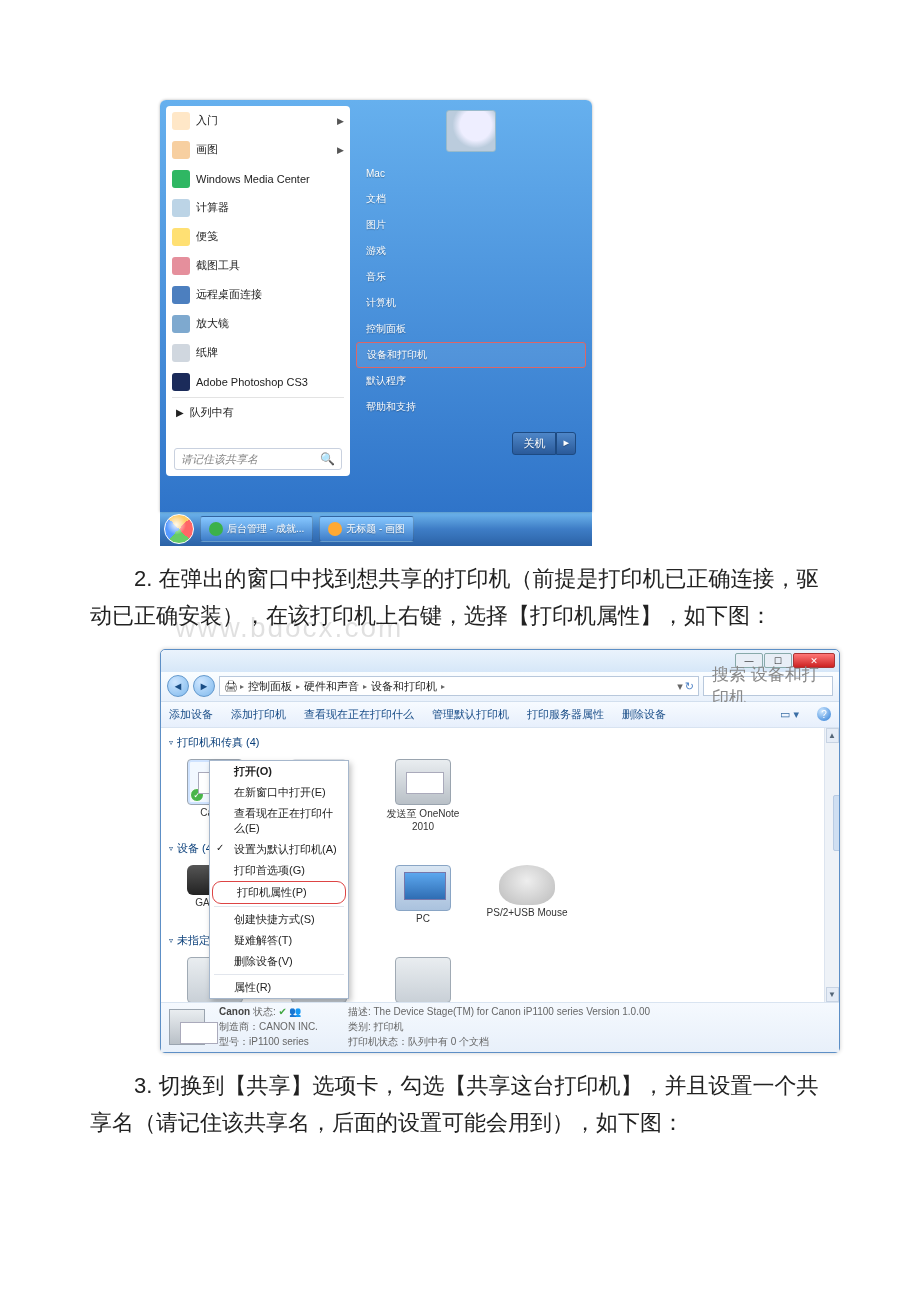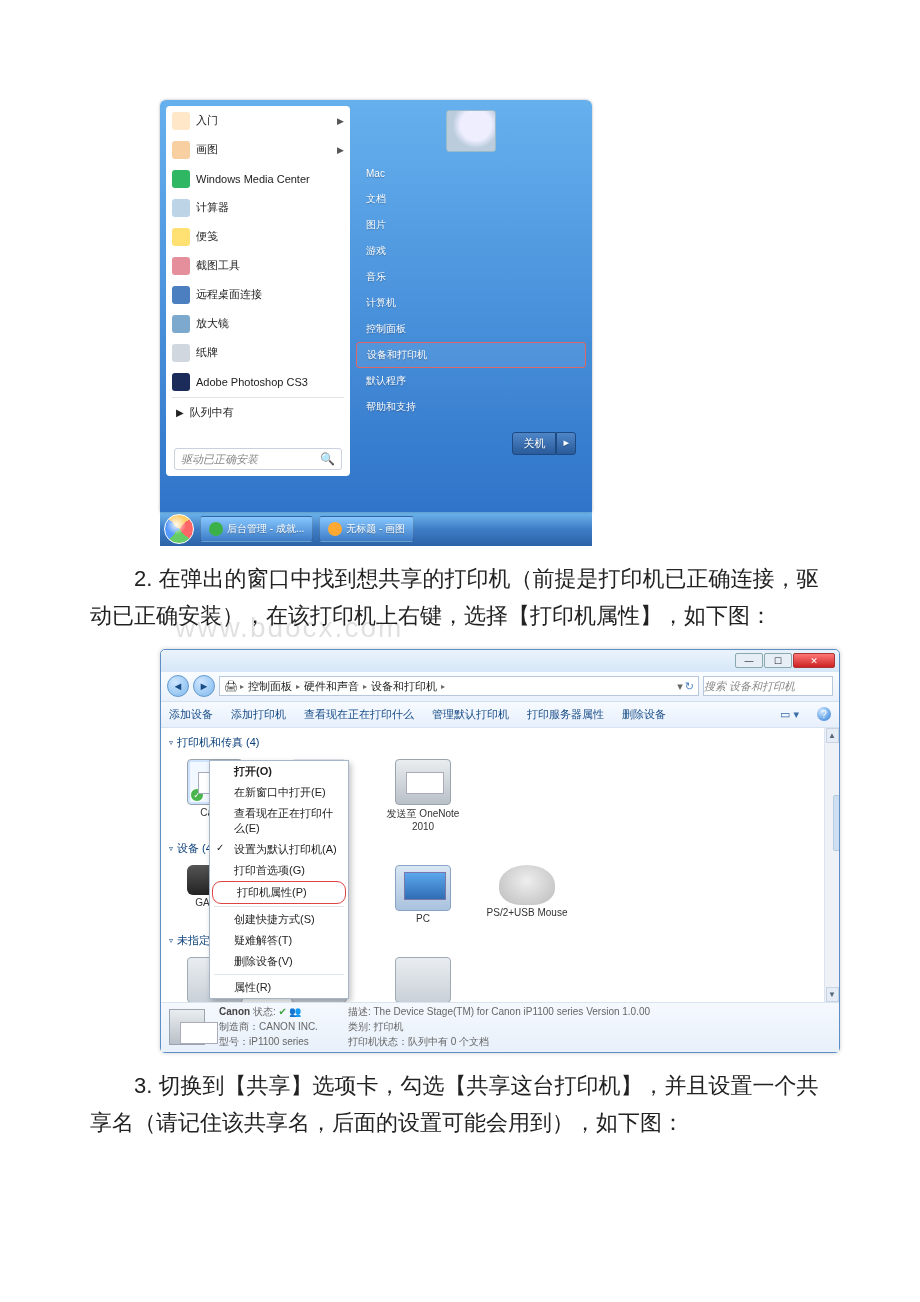--- a/index.html
+++ b/index.html
@@ -148,22 +148,22 @@
     border:1px solid #6398cc; display:flex; align-items:center; justify-content:center;
     color:#1a4d85; font-size:11px;}
   .addr {
     flex:1; height:20px; border:1px solid #b8c8dc; background:#fff;
     font-size:11px; display:flex; align-items:center; padding:0 4px; gap:2px;
   }
   .addr .crumb{ padding:0 2px; }
   .addr .tri{ color:#666; font-size:8px; }
   .searchbox {
     width:130px; height:20px; border:1px solid #b8c8dc; background:#fff;
-    font-size:11px; color:#888; font-style:italic;
-    display:flex; align-items:center; padding:0 0;
+    font-size:17px; color:#888; 
+    display:flex; align-items:center; padding:0 8px;
   }
   .cmdbar {
     height:26px; background: linear-gradient(#f7fbff,#e7effc);
     border-bottom:1px solid #d8e3f1;
     display:flex; align-items:center; font-size:11px; color:#194d88;
     padding:0 8px; gap:18px;
   }
   .cmdbar .spacer{flex:1;}
   .cmdbar .viewctl{ display:flex; gap:4px; color:#3a6ea5;}
   .help-ico{ width:14px; height:14px; border-radius:50%;
@@ -282,21 +282,21 @@
           <span class="ico" style="background:#1b2b5a"></span>
     <span>Adobe Photoshop CS3</span>
     </div>
       </div>
     <div class="sm-sep"></div>
     <div class="sm-allprograms">
       <span class="tri">▶</span>
       <span>队列中有</span>
     </div>
     <div class="sm-search">
-      <span>驱动已正确安装</span>
+      <span>请记住该共享名</span>
       <span class="mag">🔍</span>
     </div>
   </div>
   <div class="startmenu-right">
     <div class="sm-userpic"></div>
     <div id="sm-right-items">
         <div class="smr-item">
           <span>Mac</span>
         </div>
         <div class="smr-item">

